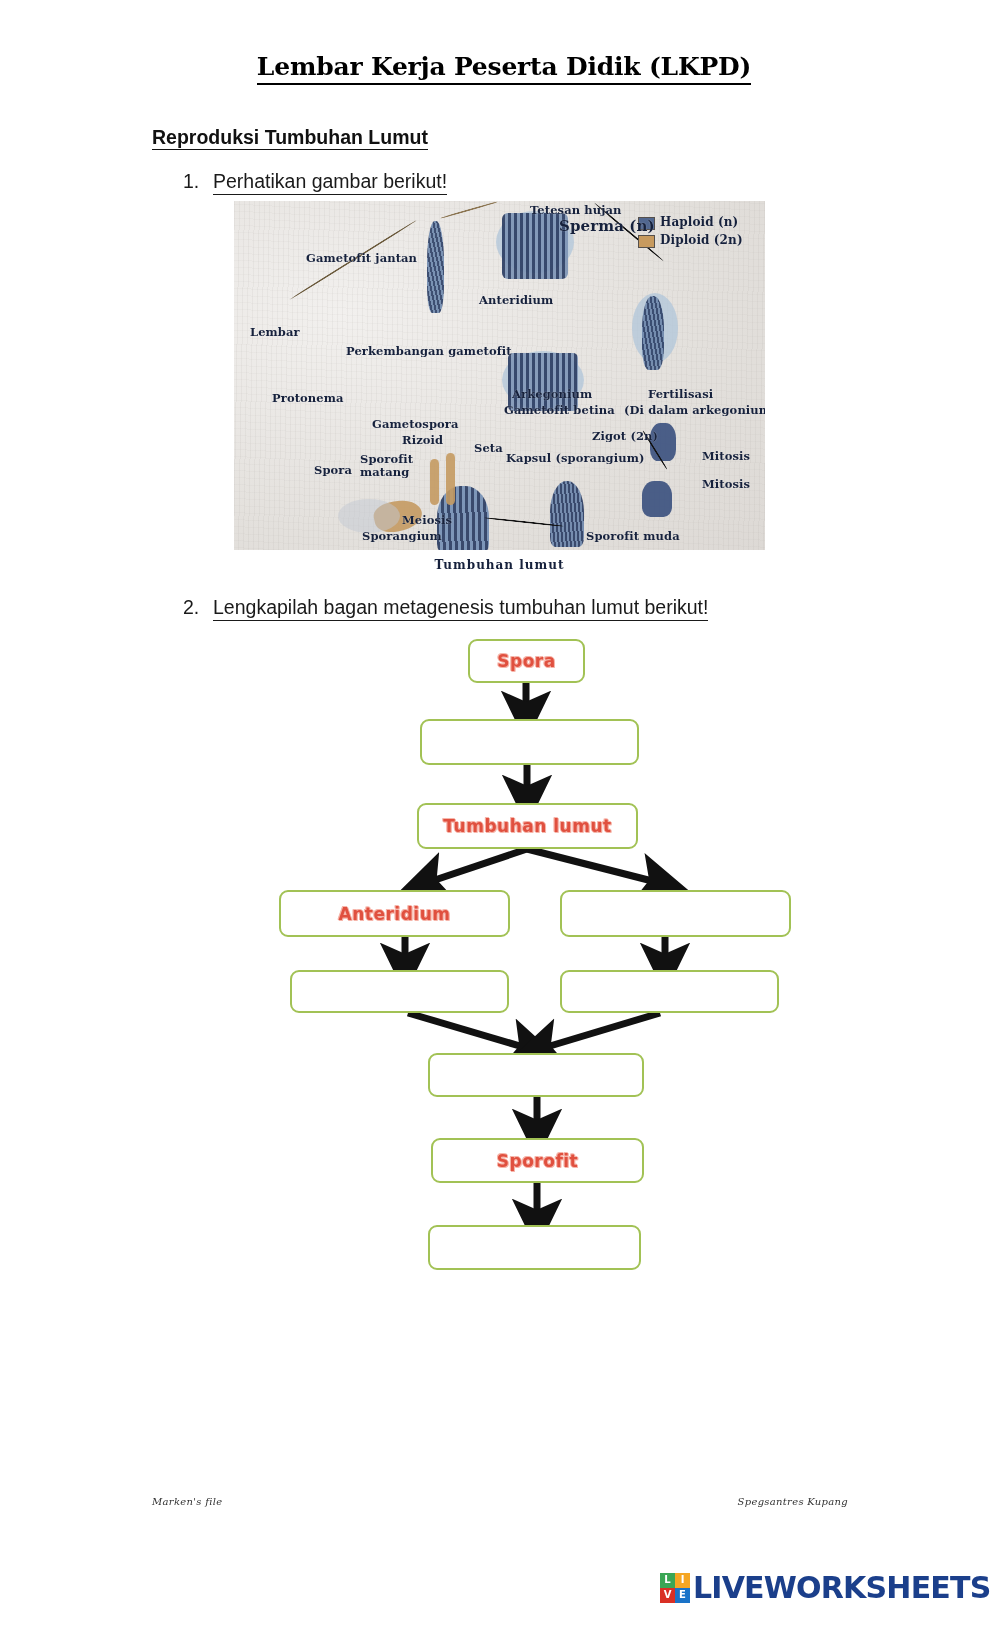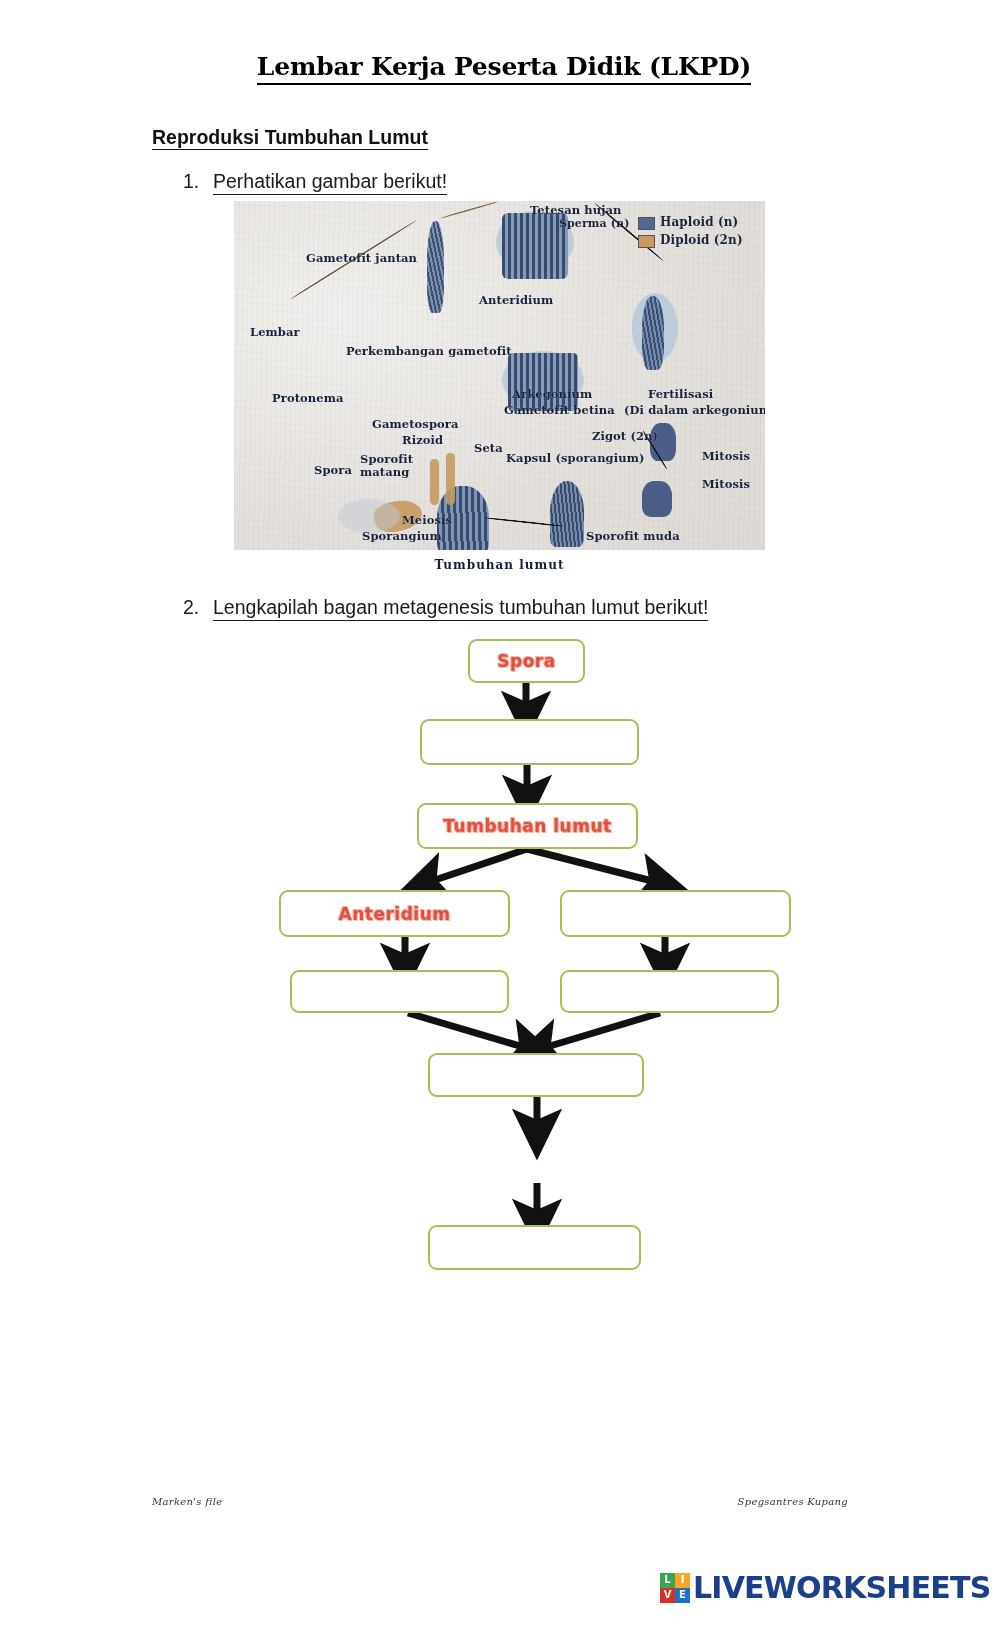--- a/index.html
+++ b/index.html
@@ -247,21 +247,21 @@
     <div class="fig-arrow" style="left:350px; top:30px; width:90px; transform:rotate(40deg);"></div>
     <div class="fig-arrow" style="left:398px; top:248px; width:46px; transform:rotate(58deg);"></div>
     <div class="fig-arrow" style="left:250px; top:320px; width:80px; transform:rotate(6deg);"></div>
 
     <div class="legend-box legend-hap" style="left:404px; top:16px;"></div>
     <div class="fig-label" style="left:426px; top:14px; font-size:12px;">Haploid (n)</div>
     <div class="legend-box legend-dip" style="left:404px; top:34px;"></div>
     <div class="fig-label" style="left:426px; top:32px; font-size:12px;">Diploid (2n)</div>
 
     <div class="fig-label" style="left:248px; top:2px;   font-size:11.5px;margin-left:48px;">Tetesan hujan</div>
-    <div class="fig-label" style="left:325px; top:16px;  font-size:11px;">Sperma (n)</div>
+    <div class="fig-label" style="left:325px; top:16px;  font-size:15px;">Sperma (n)</div>
     <div class="fig-label" style="left:72px;  top:50px;  font-size:11.5px;">Gametofit jantan</div>
     <div class="fig-label" style="left:245px; top:92px;  font-size:11.5px;">Anteridium</div>
     <div class="fig-label" style="left:16px;  top:124px; font-size:11.5px;">Lembar</div>
     <div class="fig-label" style="left:112px; top:144px; font-size:11.5px; line-height:13px;">
       <span>Perkembangan gametofit</span>
     </div>
     <div class="fig-label" style="left:278px; top:186px; font-size:11.5px;">Arkegonium</div>
     <div class="fig-label" style="left:270px; top:202px; font-size:11.5px;">Gametofit betina</div>
     <div class="fig-label" style="left:414px; top:186px; font-size:11.5px;">Fertilisasi</div>
     <div class="fig-label" style="left:390px; top:202px; font-size:11.5px;">(Di dalam arkegonium)</div>
@@ -337,20 +337,23 @@
     </div>
 
     <div class="fbox" style="left:560px; top:345px; width:219px; height:43px;">
       <span class="fbox-label"></span>
     </div>
 
     <div class="fbox" style="left:428px; top:428px; width:216px; height:44px;">
       <span class="fbox-label"></span>
     </div>
 
+    <div class="fbox" style="left:431px; top:513px; width:213px; height:45px;">
+      <span class="fbox-label">Sporofit</span>
+    </div>
 
     <div class="fbox" style="left:428px; top:600px; width:213px; height:45px;">
       <span class="fbox-label"></span>
     </div>
 
   </div>
 
   <div class="footer-note" id="footer-left">Marken's file</div>
   <div class="footer-note" id="footer-right">Spegsantres Kupang</div>
 

